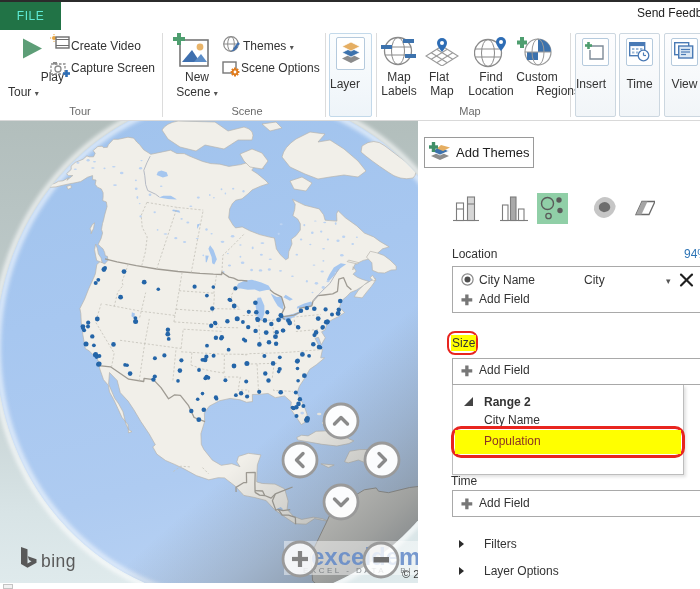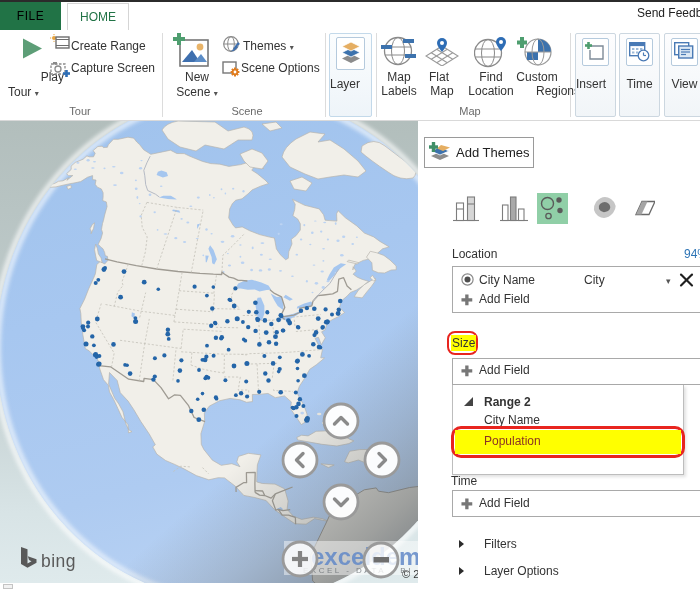--- a/index.html
+++ b/index.html
@@ -1,20 +1,20 @@
 <!DOCTYPE html>
 <html><head><meta charset="utf-8"><style>
 *{margin:0;padding:0;box-sizing:border-box}
 html,body{width:700px;height:589px;overflow:hidden;background:#fff;
  font-family:"Liberation Sans",sans-serif;}
 #stage{position:relative;width:700px;height:589px;background:#fff}
 .abs{position:absolute}
 
 #topline{left:0;top:0;width:700px;height:2px;background:#2b2b2b}
-#filetab{left:0;top:2px;width:61px;height:28px;background:#217346;color:#000000;
+#filetab{left:0;top:2px;width:61px;height:28px;background:#217346;color:#5eead4;
  font-size:12px;text-align:center;line-height:28px;letter-spacing:.5px}
 #hometab{left:67px;top:3px;width:62px;height:27px;background:#fff;
  border:1px solid #d5d5d5;border-bottom:none;color:#217346;font-size:12px;
  text-align:center;line-height:26px}
 #sendfb{left:637px;top:6px;width:63px;height:16px;font-size:12px;color:#222;
  overflow:hidden;white-space:nowrap}
 
 #ribbon{left:0;top:30px;width:700px;height:91px;background:#fff;
  border-bottom:1px solid #d9d9d9}
 .rsep{position:absolute;top:3px;width:1px;height:84px;background:#dcdcdc}
@@ -31,21 +31,20 @@
 #panel{left:418px;top:121px;width:282px;height:468px;background:#fff}
 .plbl{position:absolute;font-size:12px;color:#333}
 .pbox{position:absolute;border:1px solid #a9a9a9;background:#fff}
 .addf{position:absolute;font-size:12px;color:#333}
 .plus{position:absolute;font-size:14px;font-weight:bold;color:#777}
 </style></head>
 <body>
 <div id="stage">
 <div class="abs" id="topline"></div>
 <div class="abs" id="filetab">FILE</div>
-<div class="abs" id="hometab">HOME</div>
 <div class="abs" id="sendfb">Send Feedback</div>
 
 <div class="abs" id="ribbon">
 
  <div class="rsep" style="left:162px"></div>
  <div class="rsep" style="left:325px"></div>
  <div class="rsep" style="left:376px"></div>
  <div class="rsep" style="left:570px"></div>
  <div class="rlbl" style="left:60px;width:40px">Tour</div>
  <div class="rlbl" style="left:227px;width:40px">Scene</div>
@@ -62,21 +61,21 @@
         <g stroke="#e8a33d" stroke-width="1">
           <line x1="4" y1="0" x2="4" y2="1.2"></line>
           <line x1="4" y1="6.8" x2="4" y2="8"></line>
           <line x1="0" y1="4" x2="1.2" y2="4"></line>
           <line x1="6.8" y1="4" x2="8" y2="4"></line>
         </g>
   <rect x="6" y="3" width="13" height="11" fill="#fff" stroke="#6e6e6e" stroke-width="1.4"></rect>
   <line x1="6" y1="5.5" x2="19" y2="5.5" stroke="#6e6e6e" stroke-width="1"></line>
   <line x1="6" y1="11.5" x2="19" y2="11.5" stroke="#6e6e6e" stroke-width="1"></line>
  </svg>
- <div class="rtxt" style="left:71px;top:9px">Create Range</div>
+ <div class="rtxt" style="left:71px;top:9px">Create Video</div>
 
  <svg class="abs" style="left:50px;top:30px" width="20" height="18" viewBox="0 0 20 18">
   <rect x="1" y="4" width="14" height="10" fill="#fff" stroke="#8a8a8a" stroke-width="1.3" stroke-dasharray="2.5,1.5"></rect>
   <rect x="3" y="2" width="4" height="2.5" fill="#8a8a8a"></rect>
   <circle cx="8" cy="9" r="3" fill="none" stroke="#8a8a8a" stroke-width="1.3"></circle>
   <g stroke="#2e6db5" stroke-width="2.6">
           <line x1="16.5" y1="10" x2="16.5" y2="17"></line>
           <line x1="13" y1="13.5" x2="20" y2="13.5"></line>
         </g>
  </svg>

